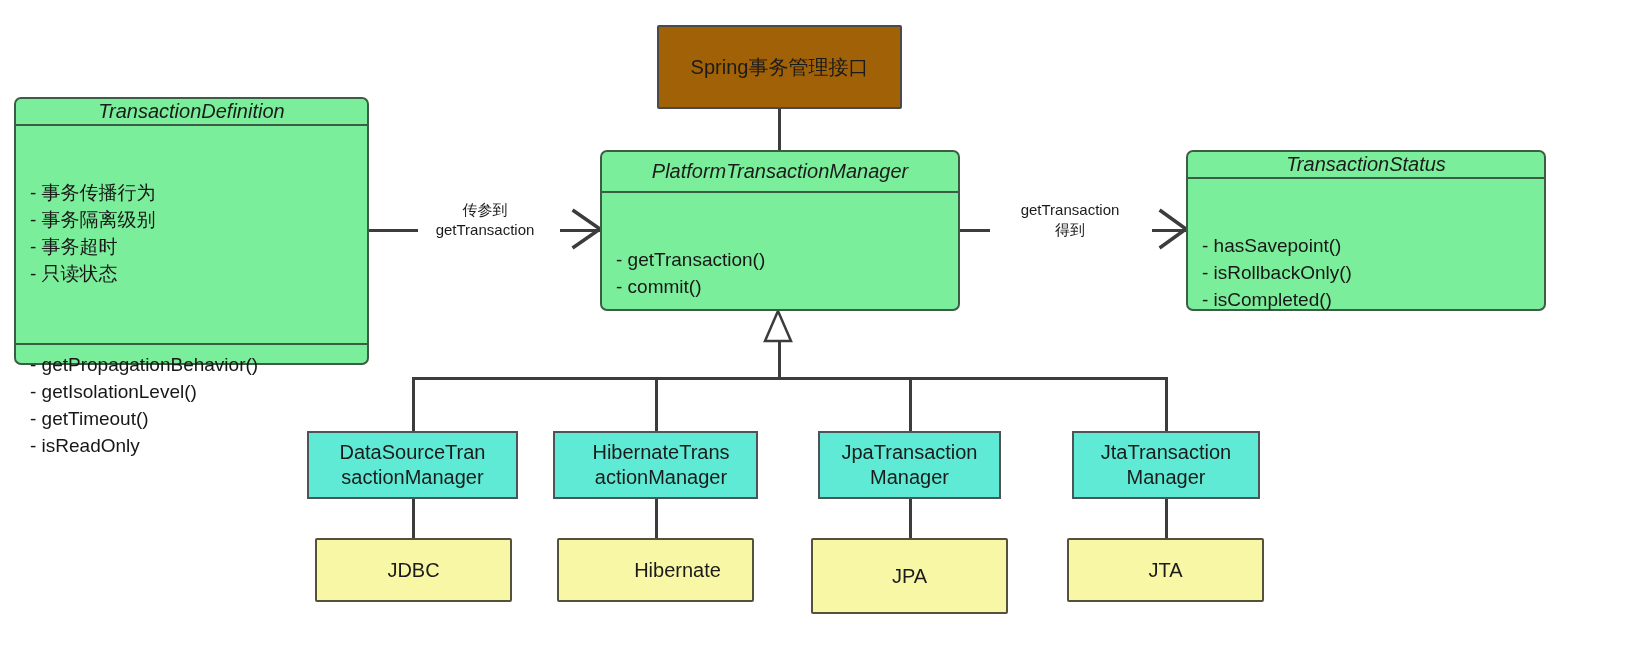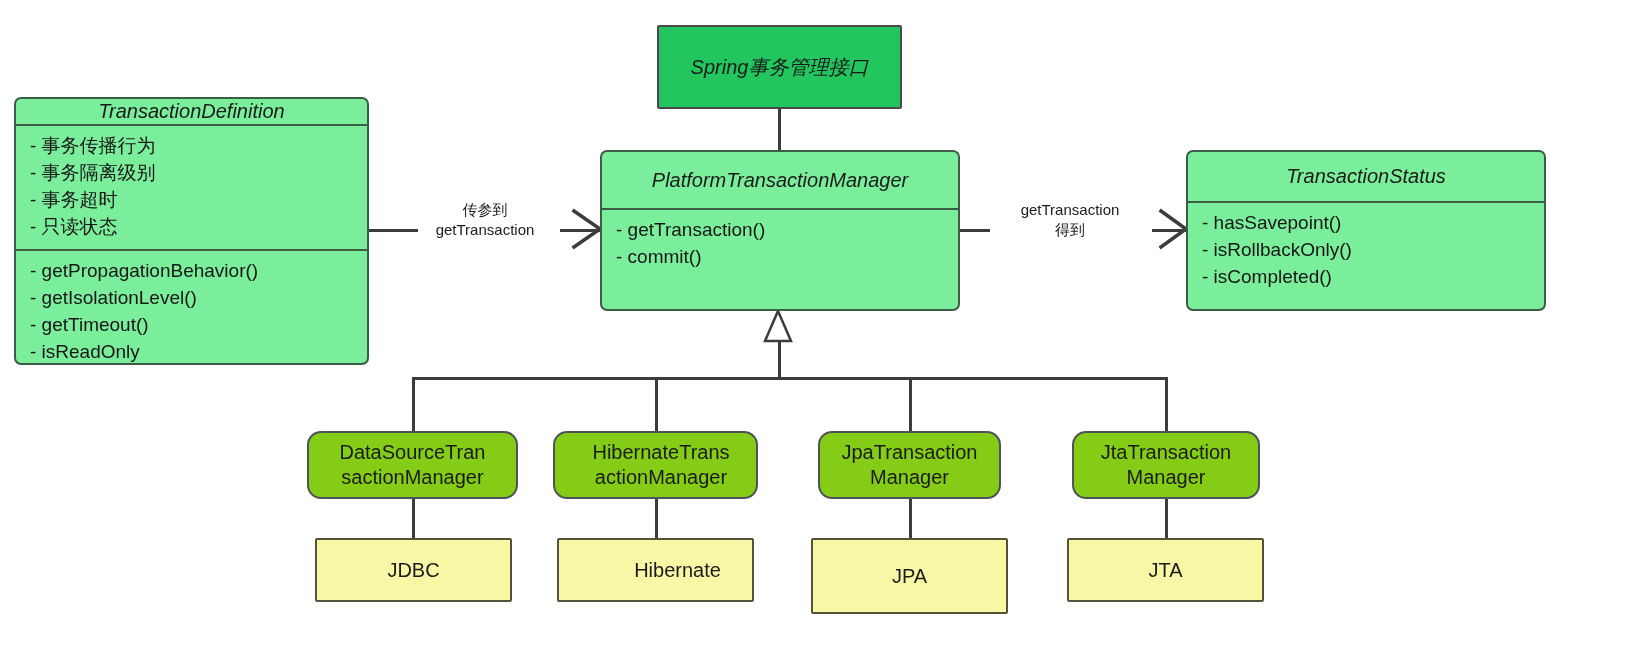--- a/index.html
+++ b/index.html
@@ -31,46 +31,46 @@
     align-items:center;
     justify-content:center;
     box-sizing:border-box;
   }
   .node .compartment{
     box-sizing:border-box;
     padding:7px 14px 8px 14px;
     font-size:19px;
     color:#171717;
     line-height:1.42;
+    margin-top:47px;
   }
   .node .compartment .row{white-space:nowrap;}
 
   
   .green{
     background:#7BEE9B;
     border:2.5px solid #3d5c46;
     border-radius:7px;
   }
   .green .title{ border-bottom:2.5px solid #3d5c46;font-style:italic; }
   .green .compartment + .compartment{ border-top:2.5px solid #3d5c46; }
 
   
   .red{
-    background:#22c55e;
+    background:#a16207;
     border:2.5px solid #4a4a4a;
     border-radius:2px;
-    font-style:italic;
   }
   .red .title{ border-bottom:none; }
 
   
   .blue{
-    background:#84cc16;
+    background:#5eead4;
     border:2.5px solid #4d5356;
-    border-radius:14px;
+    border-radius:0;
   }
   .blue .title{ border-bottom:none; font-size:20px; }
 
   
   .yellow{
     background:#F8F7A6;
     border:2.5px solid #54523a;
     border-radius:2px;
   }
   .yellow .title{ border-bottom:none; font-size:20px; }

